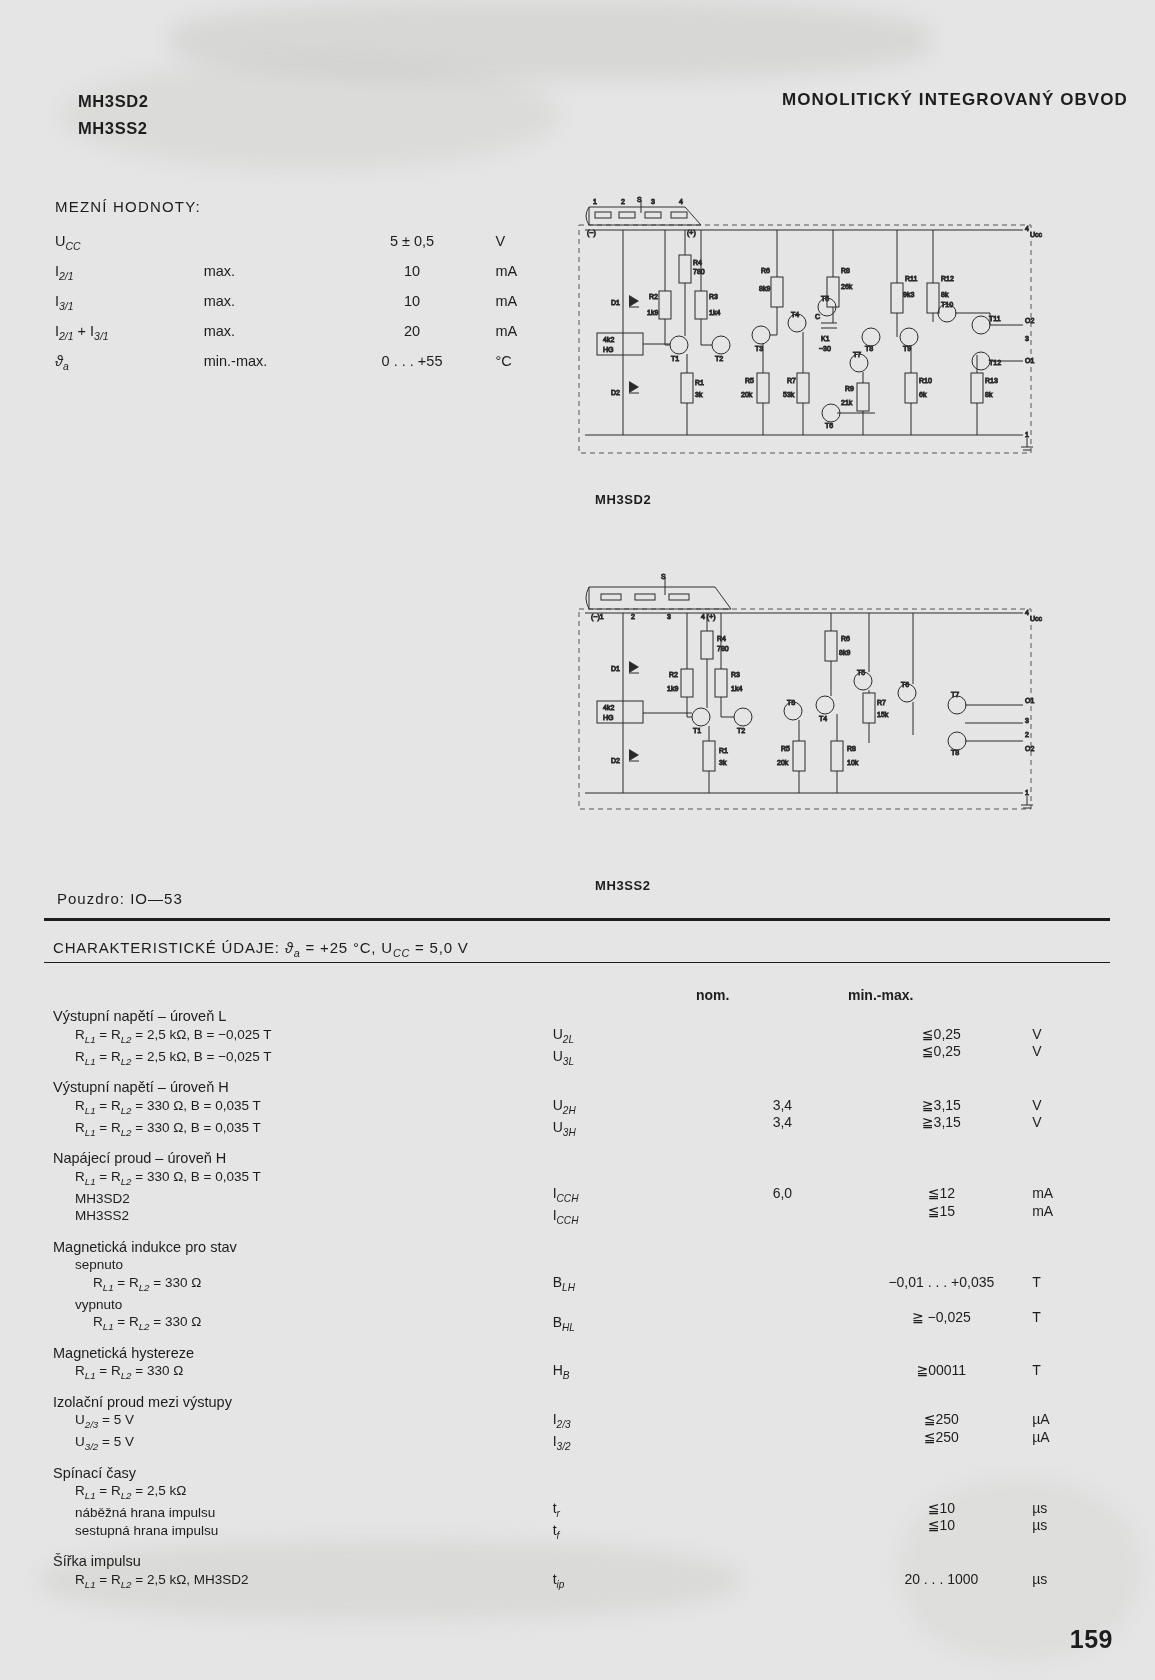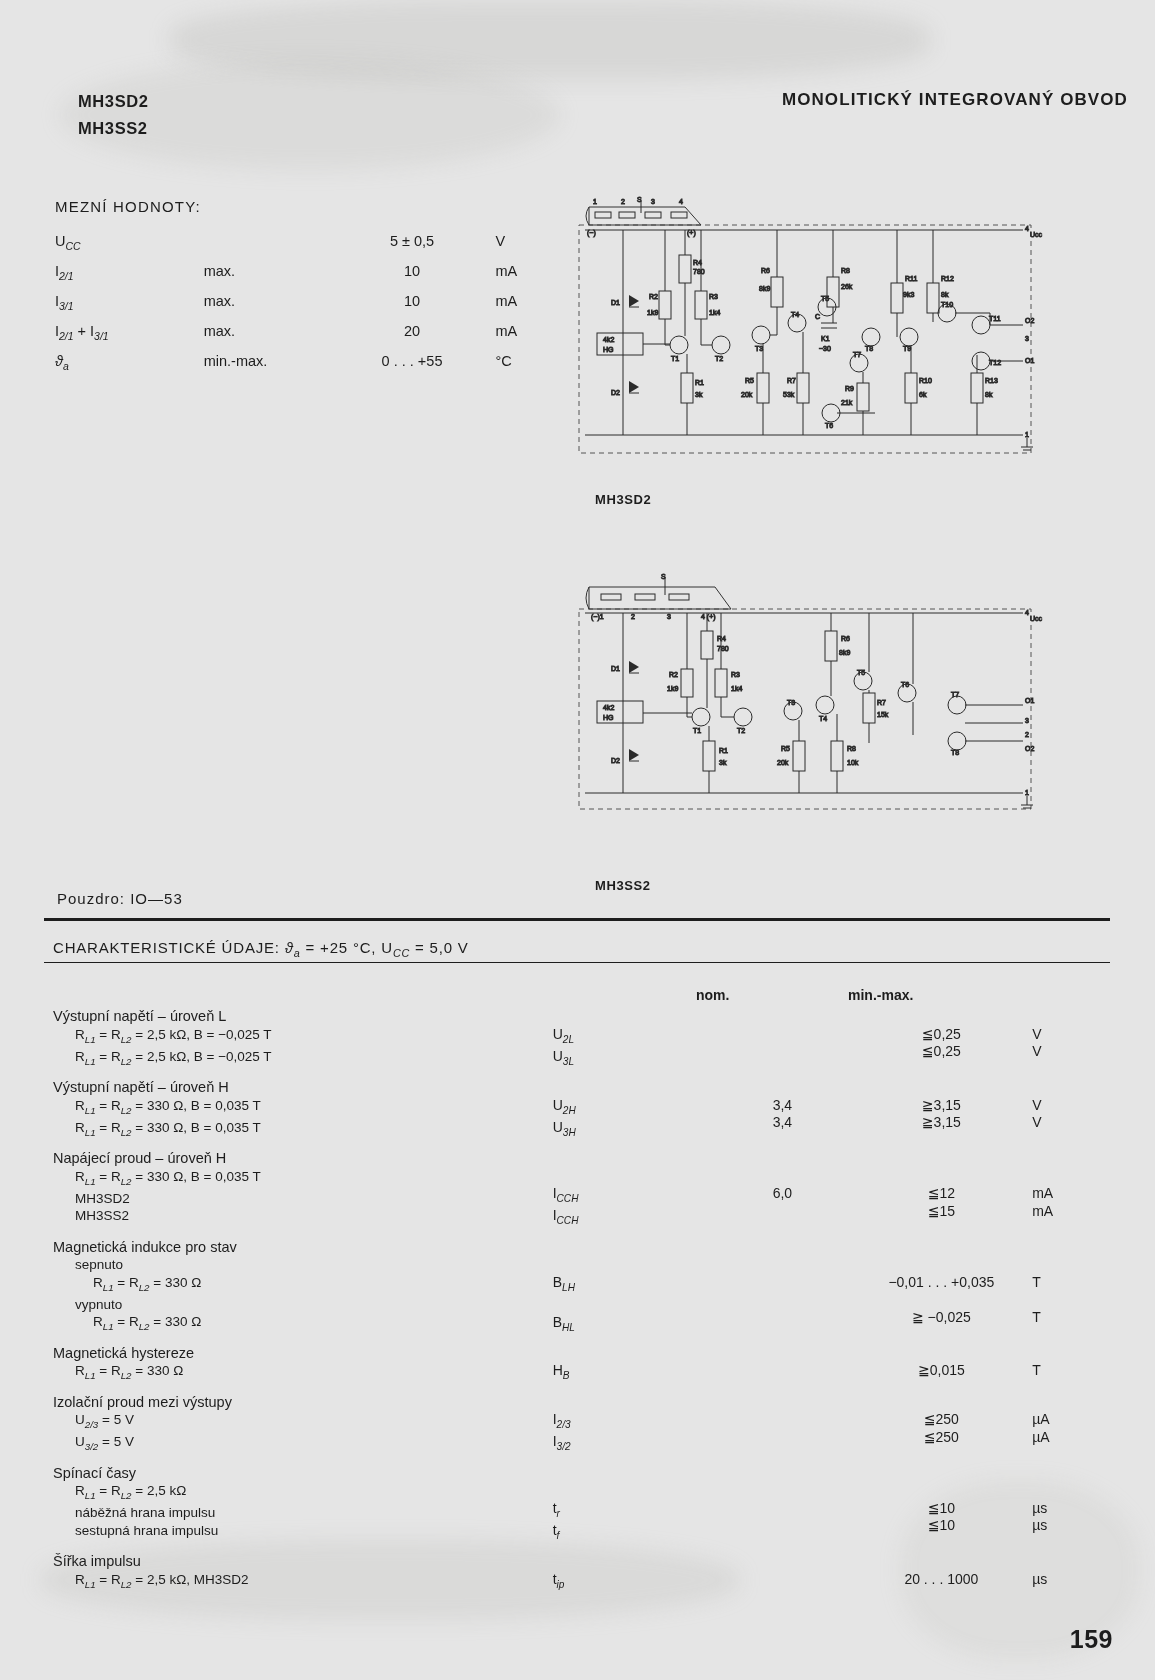--- a/index.html
+++ b/index.html
@@ -661,21 +661,21 @@
       <td class="c-sym grp">
         <div class="l0">&nbsp;</div>
         <div>H<sub class="i">B</sub></div>
       </td>
       <td class="c-nom grp">
             <div class="l0">&nbsp;</div>
             <div>&nbsp;</div>
           </td>
       <td class="c-mm grp">
         <div class="l0">&nbsp;</div>
-        <div>≧0,015</div>
+        <div>≧00011</div>
       </td>
       <td class="c-unit grp">
         <div class="l0">&nbsp;</div>
         <div>T</div>
       </td>
     </tr>
     <tr class="spacer-row">
           <td colspan="5"></td>
         </tr>
 

